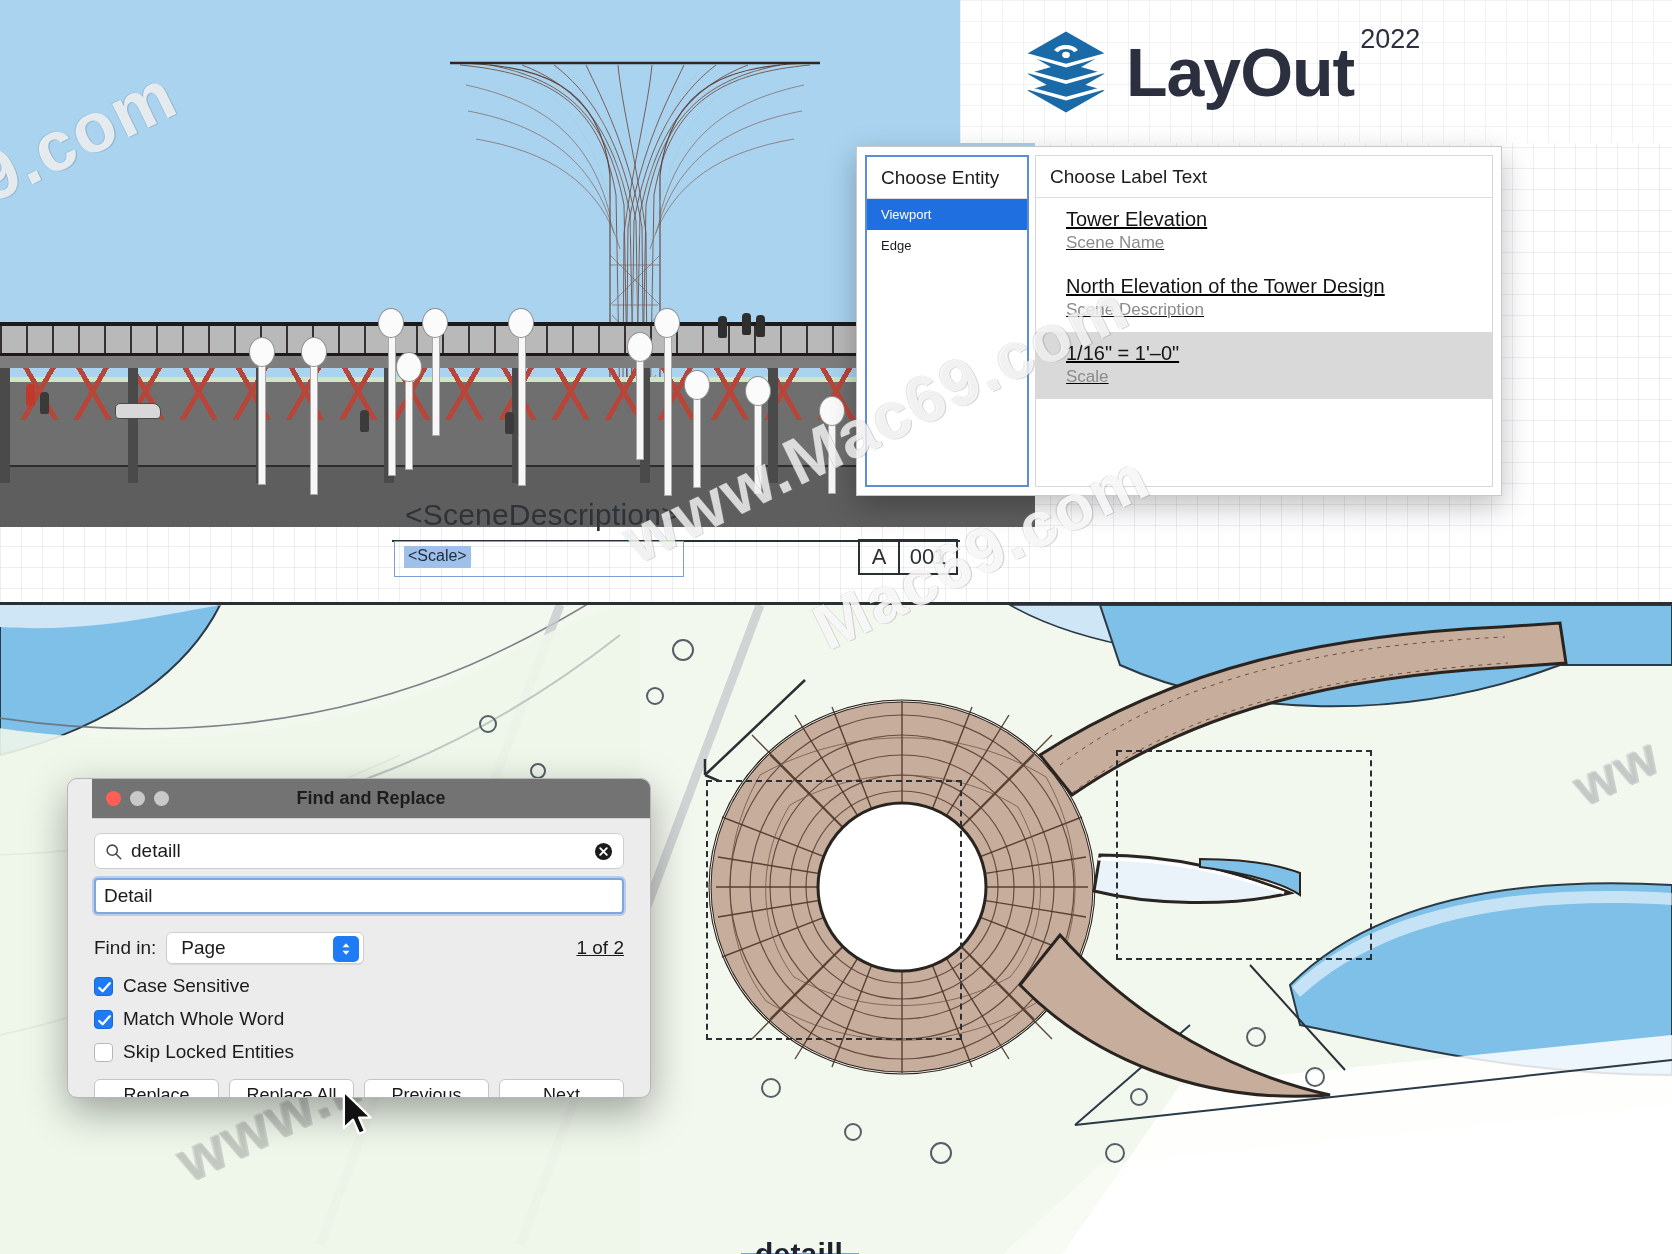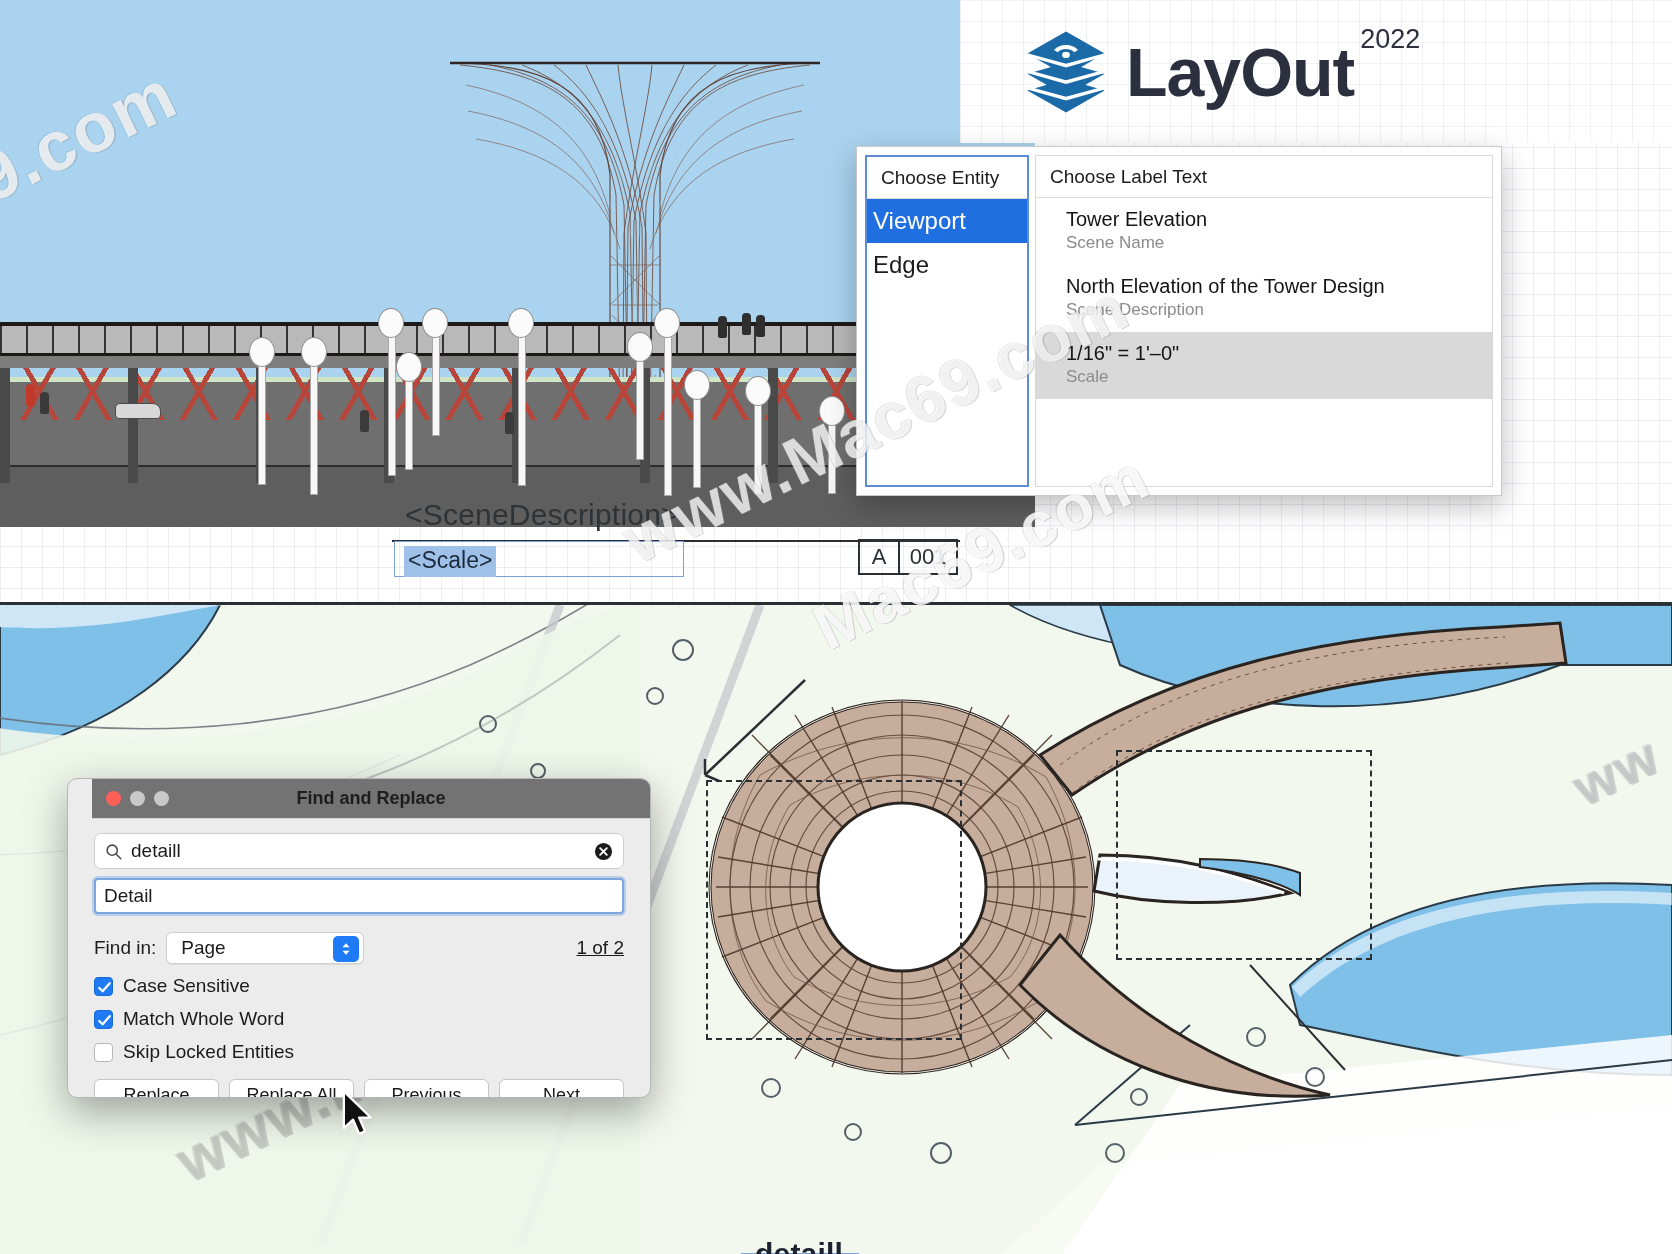--- a/index.html
+++ b/index.html
@@ -73,21 +73,21 @@
   }
   .label-rule {
     position:absolute; left:392px; top:540px; width:568px; height:2px; background:#2a2f34;
   }
   .scale-box {
     position:absolute; left:394px; top:541px; width:290px; height:36px;
     border:1px solid #7e9ed8; background:rgba(255,255,255,0);
   }
   .scale-sel {
     position:absolute; left:404px; top:546px;
-    background:#9fc0e8; color:#1d2a3c; font-size:23px; padding:1px 4px 3px 4px; white-space:nowrap;
+    background:#9fc0e8; color:#1d2a3c; font-size:16px; padding:1px 4px 3px 4px; white-space:nowrap;
   }
   .sheet-box {
     position:absolute; left:858px; top:539px; width:100px; height:36px;
     border:2px solid #2a2f34; display:flex; align-items:center;
   }
   .sheet-box .cellA { width:38px; text-align:center; font-size:22px; color:#2a2f34; }
   .sheet-box .divider { width:2px; height:100%; background:#2a2f34; }
   .sheet-box .cellN { flex:1; text-align:center; font-size:22px; color:#2a2f34; }
 
   
@@ -111,27 +111,27 @@
     box-shadow: 0 10px 28px rgba(0,0,0,.26);
     display:flex;
   }
   .picker-left {
     width:164px; border:2px solid #5b8dd9; background:#fff; margin:8px 0 8px 8px;
     display:flex; flex-direction:column;
   }
   .picker-left-header {
     font-size:19px; color:#1c1c1c; padding:10px 12px 9px 14px; border-bottom:1px solid #dcdcdc;
   }
-  .entity-item { font-size:24px; padding:8px 6px; color:#1c1c1c; }
+  .entity-item { font-size:13px; padding:8px 14px; color:#1c1c1c; }
   .entity-item.selected { background:#1f6fe0; color:#ffffff; }
   .picker-right { flex:1; margin:8px 8px 8px 6px; border:1px solid #d8d8d8; background:#fff; }
   .picker-right-header {
     font-size:19px; color:#1c1c1c; padding:10px 12px 9px 14px; border-bottom:1px solid #dcdcdc;
   }
-  .label-row { padding:9px 14px 10px 30px; }
+  .label-row { padding:9px 14px 10px 30px;text-decoration:underline; }
   .label-row.highlight { background:#d9d9d9; }
   .label-value { font-size:20px; color:#141414; line-height:1.25; }
   .label-kind { font-size:17px; color:#8b8b8b; line-height:1.35; }
 
   
   .bottom-page {
     position:absolute; left:0; top:602px; width:1672px; height:652px;
     background:#f4faf1; border-top:3px solid #2a2f34; overflow:hidden;
   }
   .site-bg { position:absolute; inset:0; background:#f3f8ef; }

